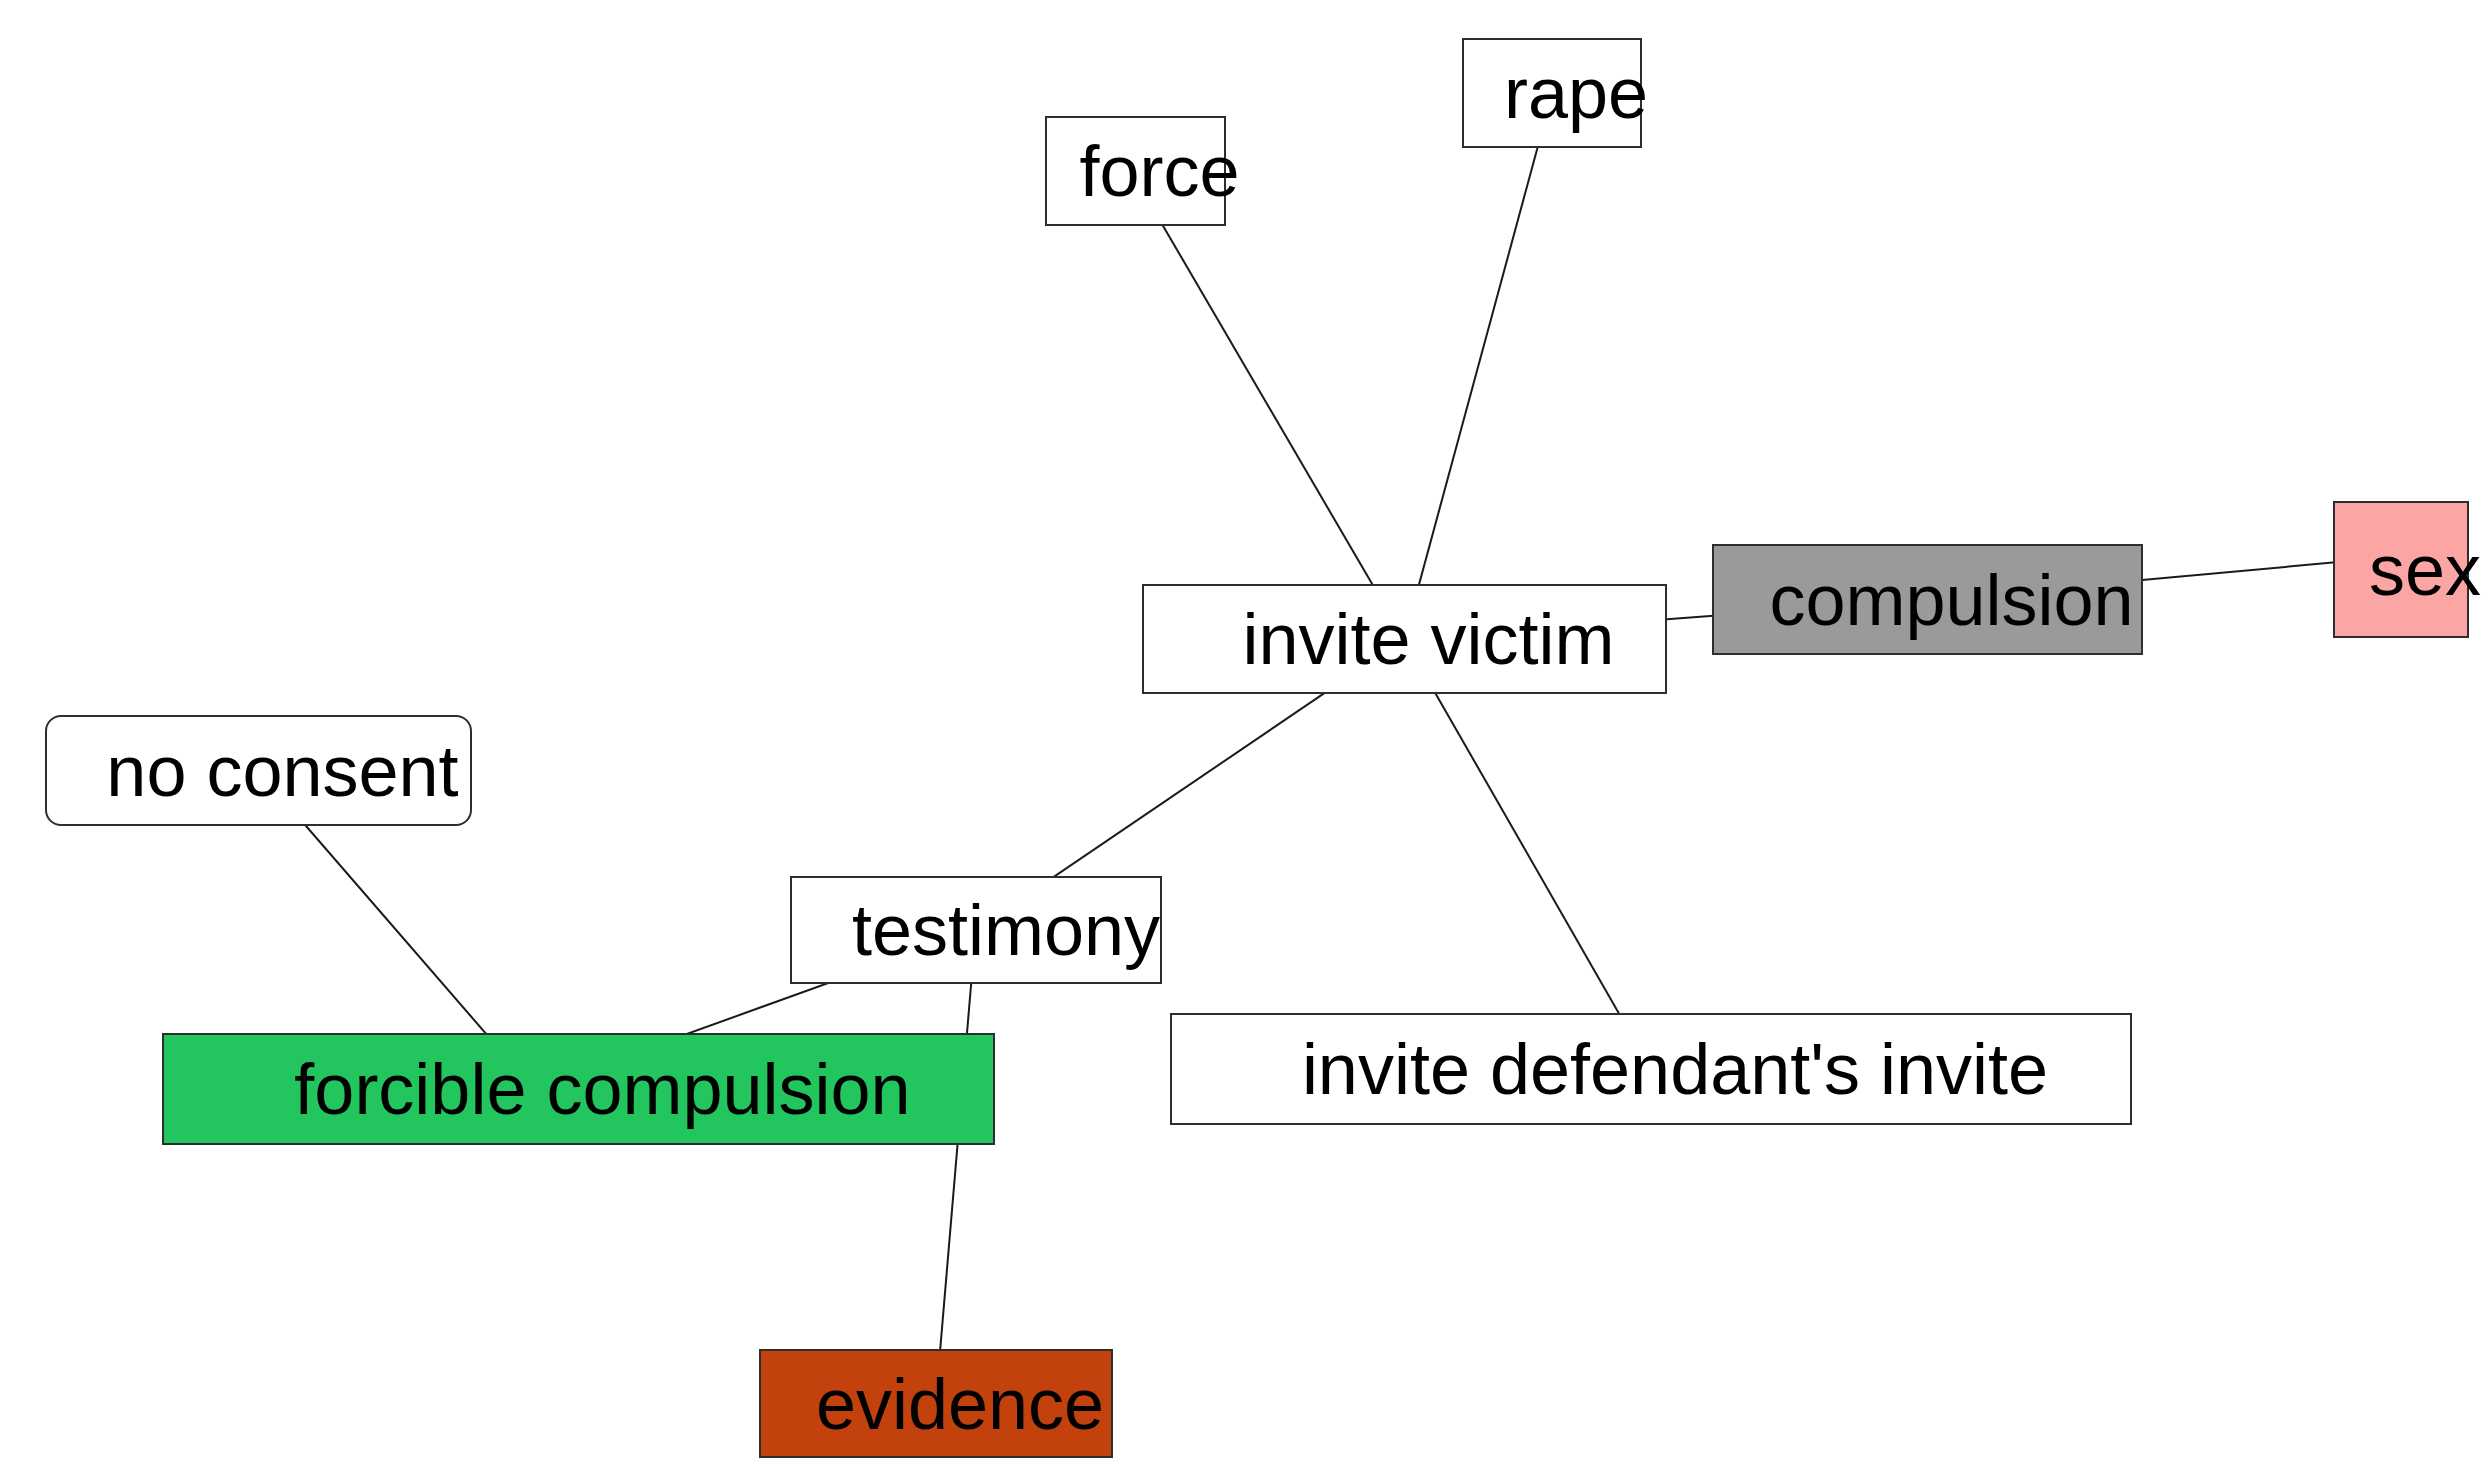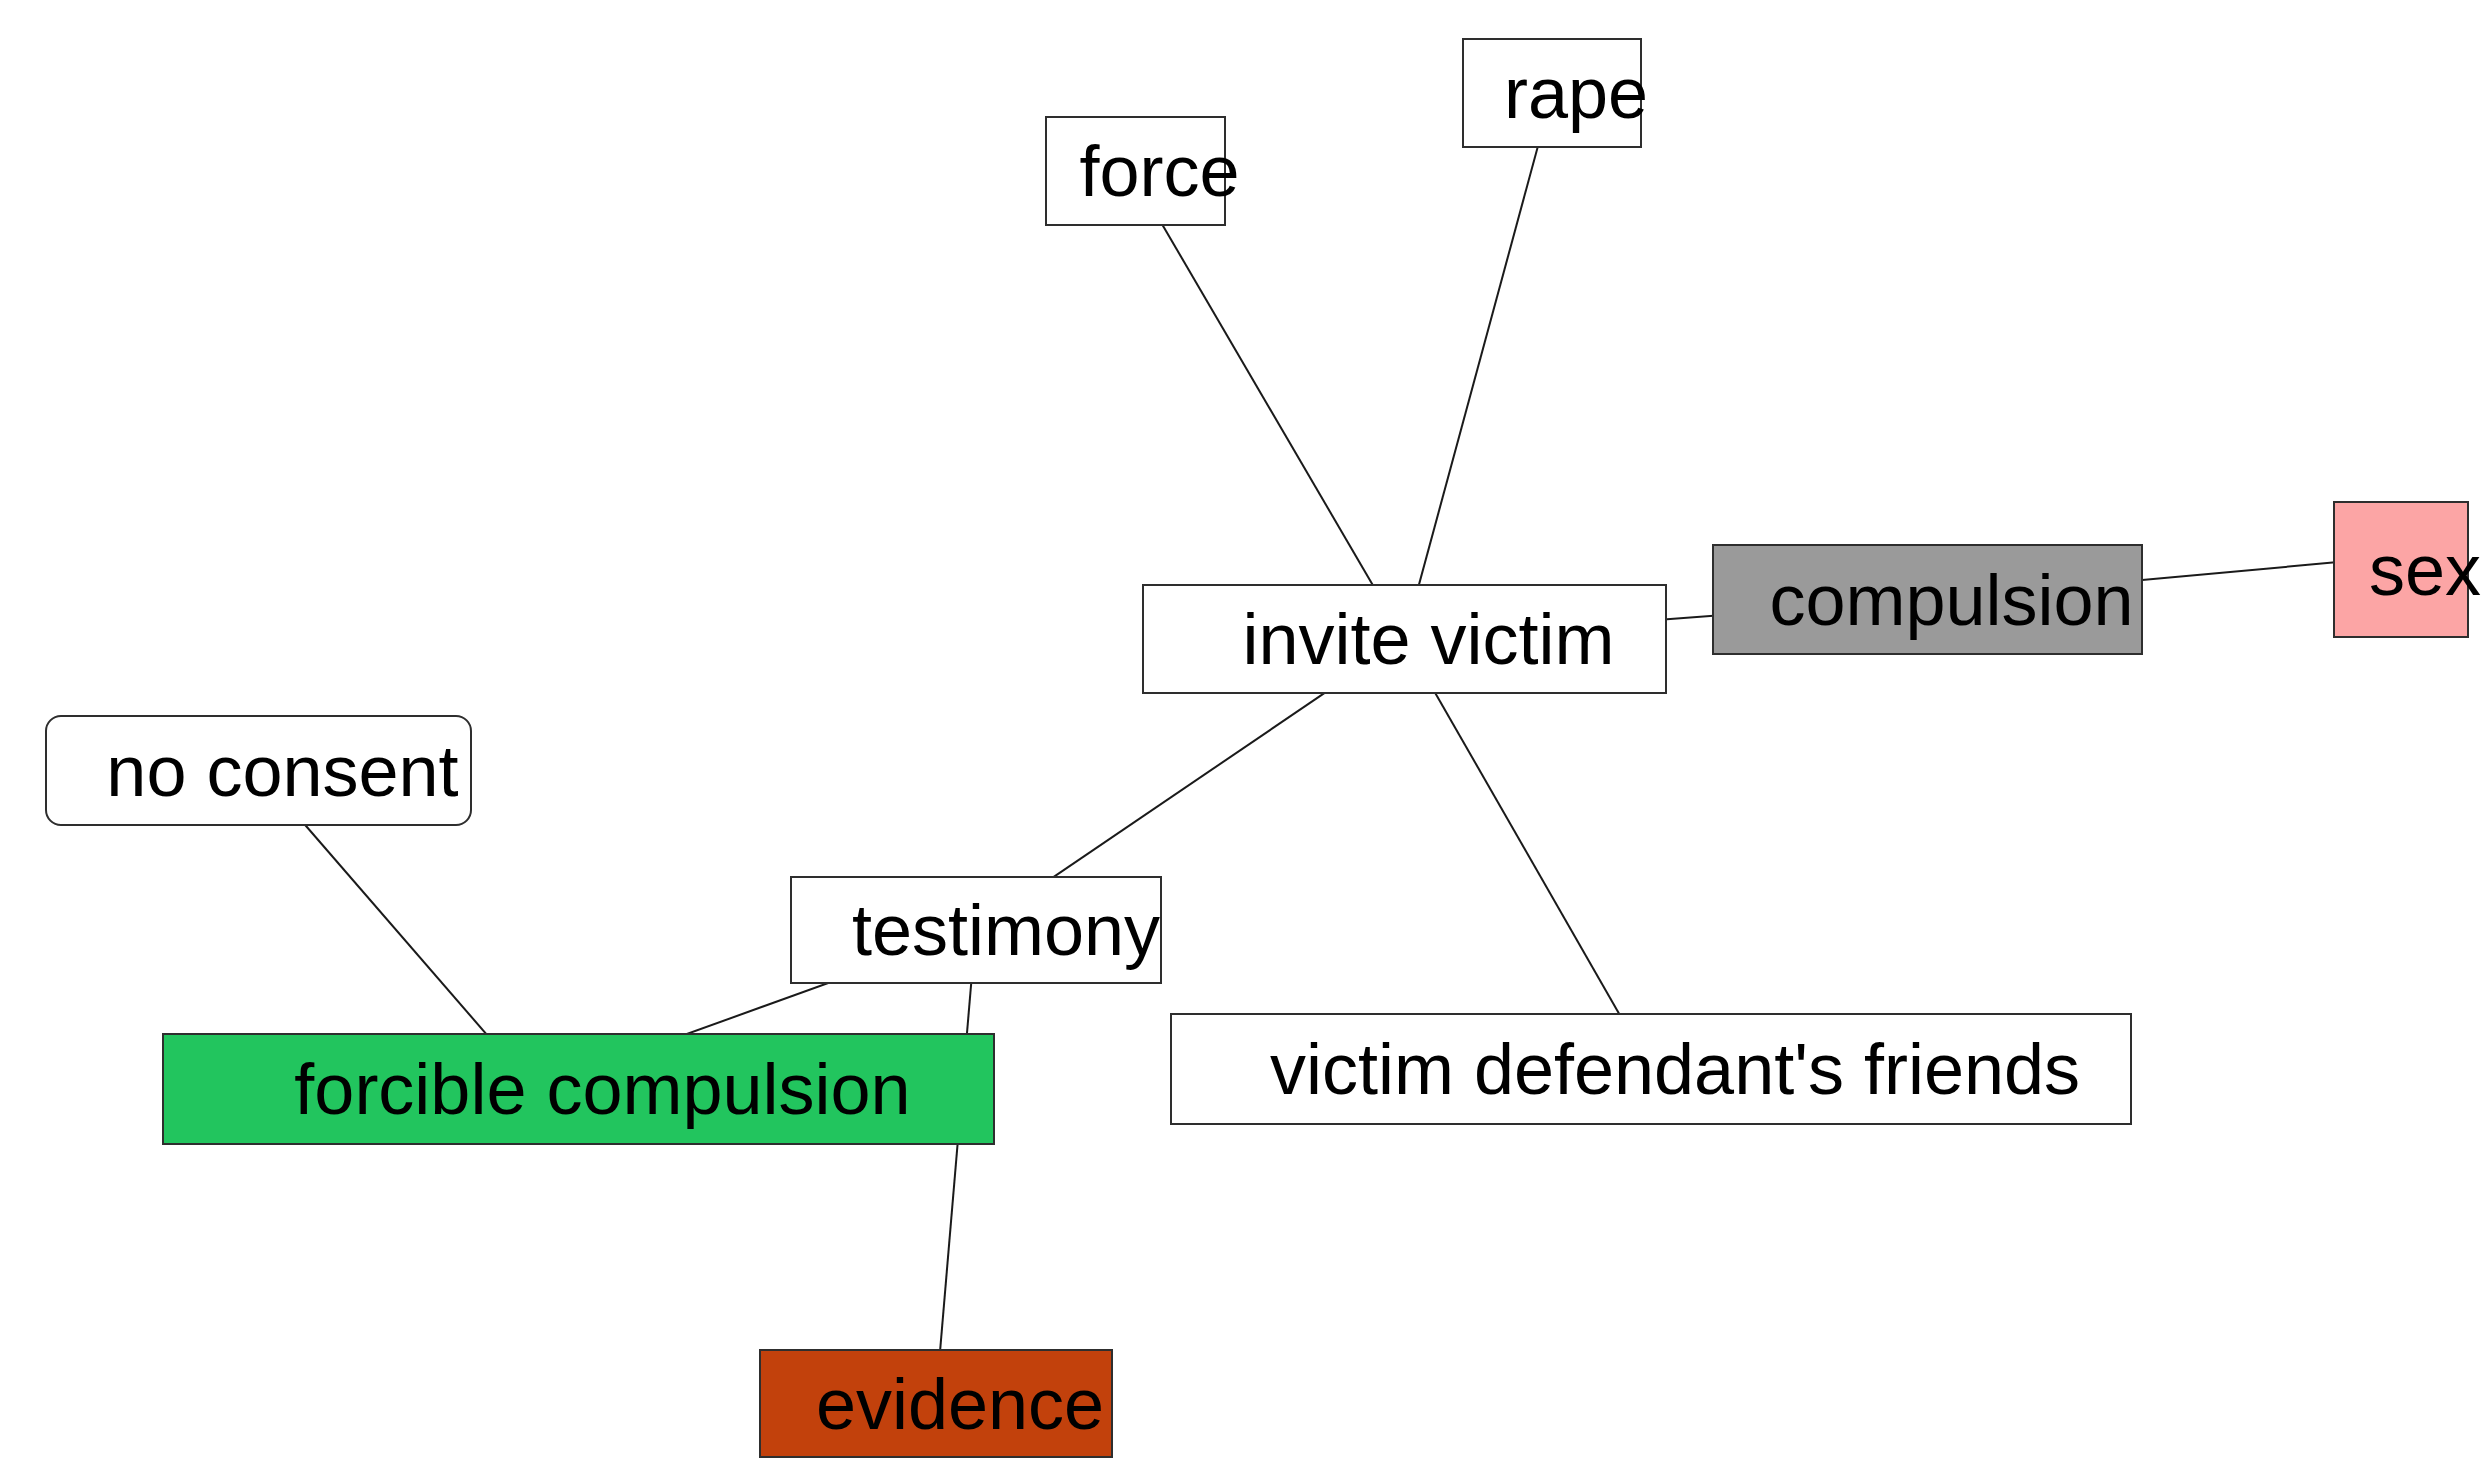--- a/index.html
+++ b/index.html
@@ -76,20 +76,20 @@
       <div class="node" style="left: 45px; top: 715px; width: 427px; height: 111px; border-color: rgb(46, 46, 46); background: rgb(255, 255, 255); border-radius: 16px;">
         <span>no consent</span>
       </div>
       <div class="node" style="left: 790px; top: 876px; width: 372px; height: 108px; border-color: rgb(46, 46, 46); background: rgb(255, 255, 255); justify-content: flex-end;">
         <span>testimony</span>
       </div>
       <div class="node" style="left: 162px; top: 1033px; width: 833px; height: 112px; border-color: rgb(46, 46, 46); background: #22c55e;">
         <span>forcible compulsion</span>
       </div>
       <div class="node" style="left: 1170px; top: 1013px; width: 962px; height: 112px; border-color: rgb(46, 46, 46); background: rgb(255, 255, 255);">
-        <span>victim defendant's friends</span>
+        <span>invite defendant's invite</span>
       </div>
       <div class="node" style="left: 759px; top: 1349px; width: 354px; height: 109px; border-color: rgb(46, 46, 46); background: #c2410c;">
         <span>evidence</span>
       </div>
     </div>
 </div>
 
 
 </body></html>

